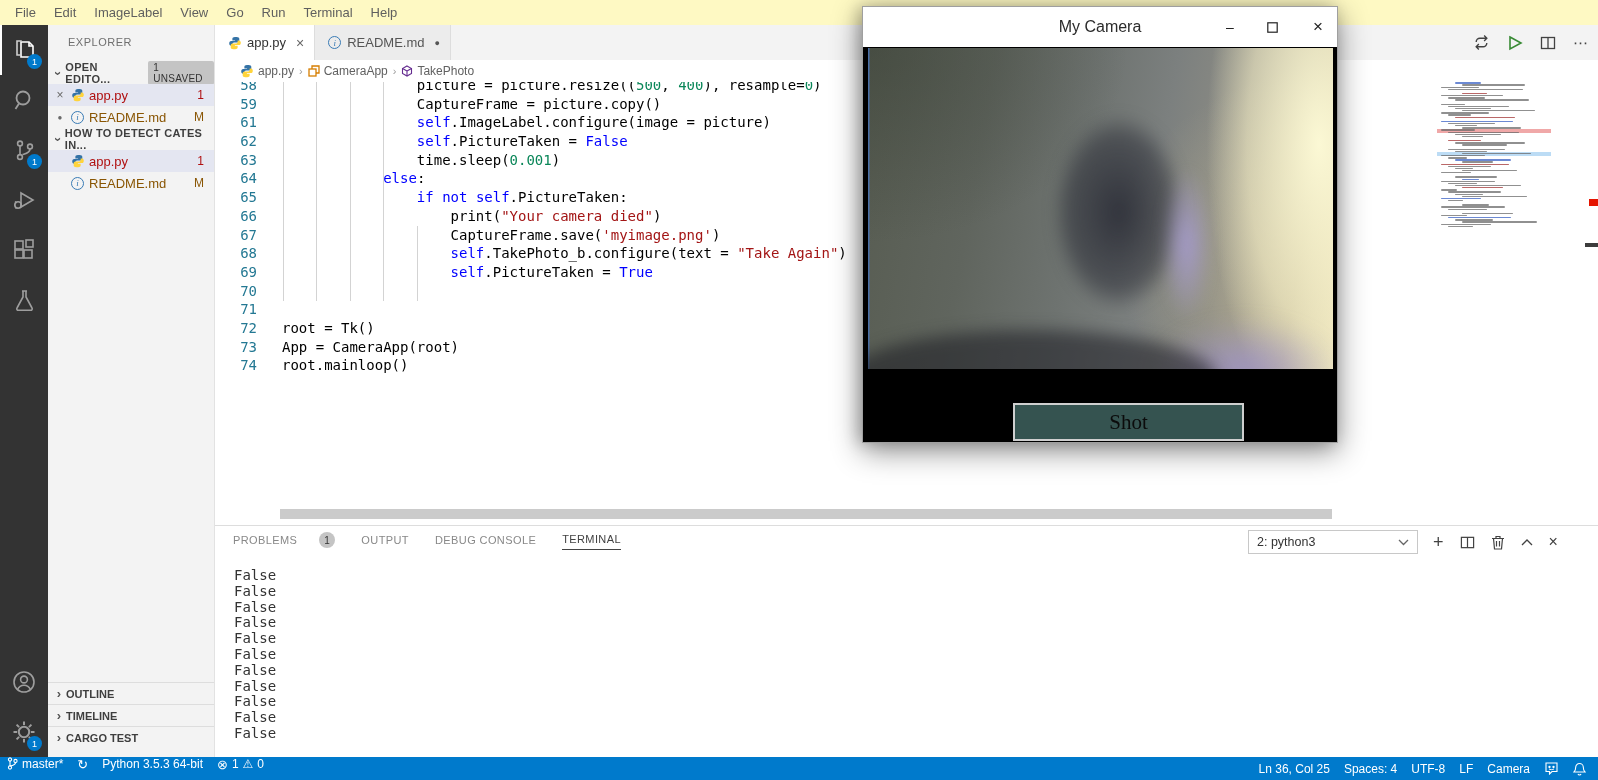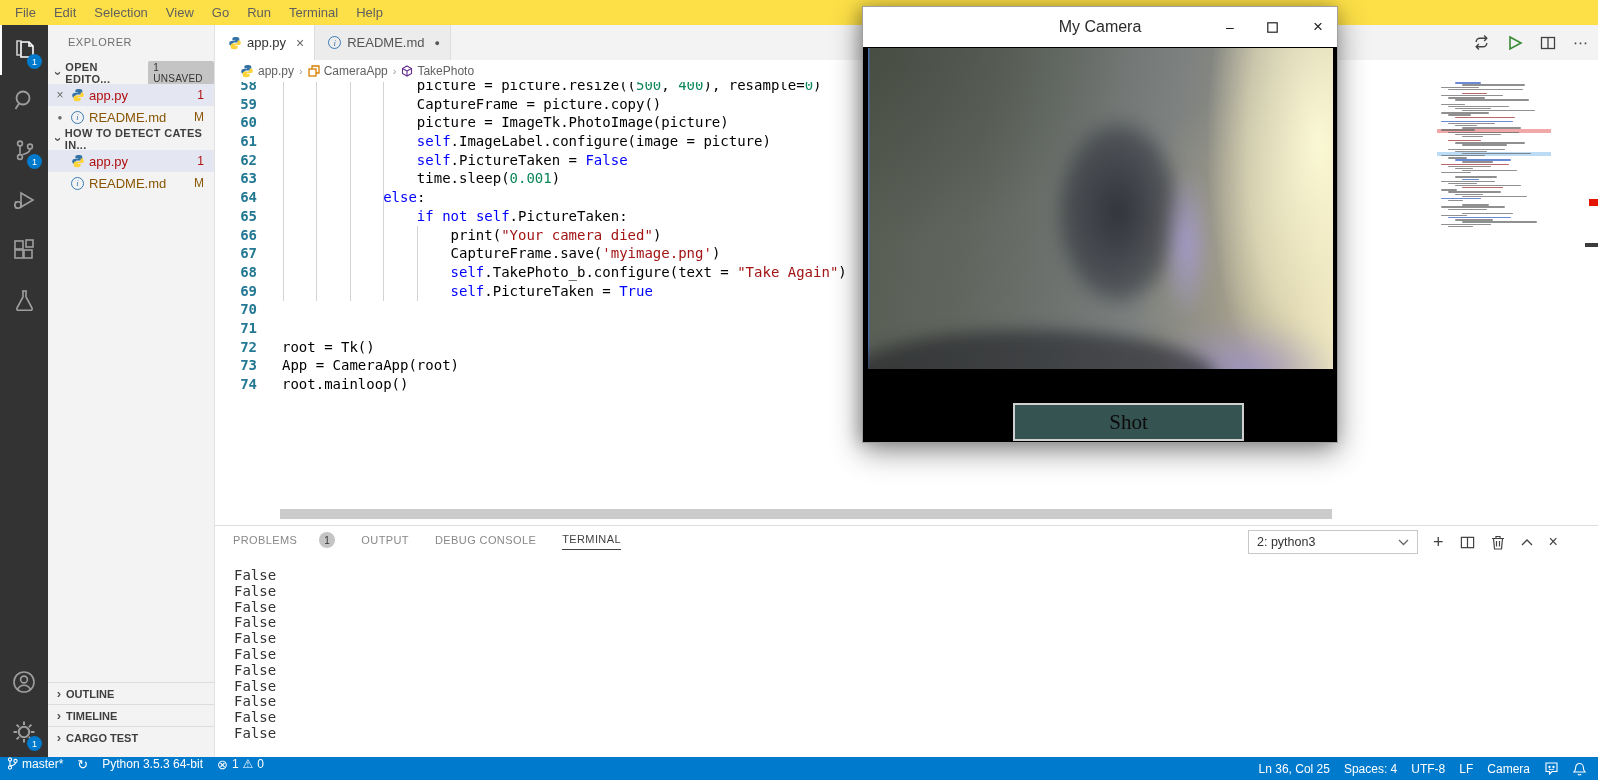--- a/index.html
+++ b/index.html
@@ -1,19 +1,19 @@
 <!DOCTYPE html>
 <html><head>
 <meta charset="utf-8">
 <style>
   * { box-sizing: border-box; margin:0; padding:0; }
   html,body { width:1598px; height:780px; overflow:hidden; font-family:"Liberation Sans",sans-serif; background:#fff; }
   .abs { position:absolute; }
   
-  #menubar { left:0; top:0; width:1598px; height:25px; background:#fde047; display:flex; align-items:center; padding-left:6px; z-index:3; }
+  #menubar { left:0; top:0; width:1598px; height:25px; background:#fef9c3; display:flex; align-items:center; padding-left:6px; z-index:3; }
   .menu-item { font-size:13px; color:#5f5f5f; padding:0 9px; line-height:25px; cursor:default; }
   
   #activitybar { left:0; top:25px; width:48px; height:732px; background:#333333; z-index:4; }
   .act-item { position:relative; width:48px; height:50px; display:flex; align-items:center; justify-content:center; }
   .act-item.active { border-left:2px solid #fff; }
   .act-badge { position:absolute; right:6px; bottom:6px; background:#007acc; color:#fff; font-size:9px; width:15px; height:15px; border-radius:50%; display:flex; align-items:center; justify-content:center; }
   .act-bottom { position:absolute; bottom:0; left:0; width:48px; }
   
   #sidebar { left:48px; top:25px; width:167px; height:732px; background:#f3f3f3; border-right:1px solid #e2e2e2; z-index:2; }
   #sidebar-title { padding:11px 0 0 20px; font-size:11px; color:#6f6f6f; letter-spacing:.5px; }
@@ -42,21 +42,21 @@
   .tab.inactive { background:#ececec; color:#555; }
   .tab .tclose { margin-left:10px; color:#666; font-size:14px; }
   .tab .tdirty { margin-left:10px; color:#555; font-size:9px; }
   .tab .tlabel { margin-left:5px; }
   #editor-actions { position:absolute; right:10px; top:0; height:35px; display:flex; align-items:center; gap:17px; color:#424242; }
   #breadcrumb { position:absolute; left:0; top:35px; width:100%; height:22px; background:#fff; display:flex; align-items:center; padding-left:22px; font-size:12px; color:#616161; z-index:5; }
   .bc-sep { margin:0 5px; color:#9d9d9d; font-size:11px; }
   .bc-item { display:flex; align-items:center; gap:4px; }
   #code-area { position:absolute; left:0; top:51px; width:1220px; }
   .code-row { display:flex; height:18.7px; font-family:"DejaVu Sans Mono","Liberation Mono",monospace; font-size:14px; line-height:18.7px; }
-  .ln { width:42px; text-align:right; color:#237893; flex:none;font-weight:bold; }
+  .ln { width:42px; text-align:right; color:#237893; flex:none; }
   .ct { padding-left:25px; white-space:pre; color:#000; }
   .tk-k { color:#0000ff; }
   .tk-s { color:#a31515; }
   .tk-n { color:#098658; }
   .guide { position:absolute; width:1px; background:#d3d3d3; }
   
   #minimap { left:1437px; top:78px; width:114px; height:152px; overflow:hidden; }
   .mm-line { height:1.3px; margin-bottom:0.85px; background:#6b6b6b; opacity:.75; border-radius:1px; }
   .mm-band { position:absolute; left:0; width:100%; }
   #hscroll { left:280px; top:509px; width:1052px; height:10px; background:rgba(140,140,140,.45); }
@@ -98,21 +98,21 @@
   #cam-strip { position:absolute; left:5px; top:362px; width:465px; height:70px; background:#000; }
   #shot-btn { position:absolute; left:150px; top:396px; width:231px; height:38px; background:#355350; border:2px solid #cfcfcf; color:#0b0b0b; font-family:"Liberation Serif","DejaVu Serif",serif; font-size:21px; display:flex; align-items:center; justify-content:center; }
   svg { display:block; }
 </style>
 </head>
 <body>
 
 <div id="menubar" class="abs">
     <span class="menu-item">File</span>
     <span class="menu-item">Edit</span>
-    <span class="menu-item">Selection</span>
+    <span class="menu-item">ImageLabel</span>
     <span class="menu-item">View</span>
     <span class="menu-item">Go</span>
     <span class="menu-item">Run</span>
     <span class="menu-item">Terminal</span>
     <span class="menu-item">Help</span>
   </div>
 
 <div id="activitybar" class="abs">
   <div class="act-item active">
     <span>
@@ -357,24 +357,20 @@
       </span>
     </div>
   <div id="code-area">
       <div class="code-row">
         <span class="ln">58</span>
         <span class="ct"><span class="tk-p">                picture = picture.resize((</span><span class="tk-n">500</span><span class="tk-p">, </span><span class="tk-n">400</span><span class="tk-p">), resample=</span><span class="tk-n">0</span><span class="tk-p">)</span></span>
       </div>
       <div class="code-row">
         <span class="ln">59</span>
         <span class="ct"><span class="tk-p">                CaptureFrame = picture.copy()</span></span>
-      </div>
-      <div class="code-row">
-        <span class="ln">60</span>
-        <span class="ct"><span class="tk-p">                picture = ImageTk.PhotoImage(picture)</span></span>
       </div>
       <div class="code-row">
         <span class="ln">61</span>
         <span class="ct"><span class="tk-p">                </span><span class="tk-k">self</span><span class="tk-p">.ImageLabel.configure(image = picture)</span></span>
       </div>
       <div class="code-row">
         <span class="ln">62</span>
         <span class="ct"><span class="tk-p">                </span><span class="tk-k">self</span><span class="tk-p">.PictureTaken = </span><span class="tk-k">False</span></span>
       </div>
       <div class="code-row">

